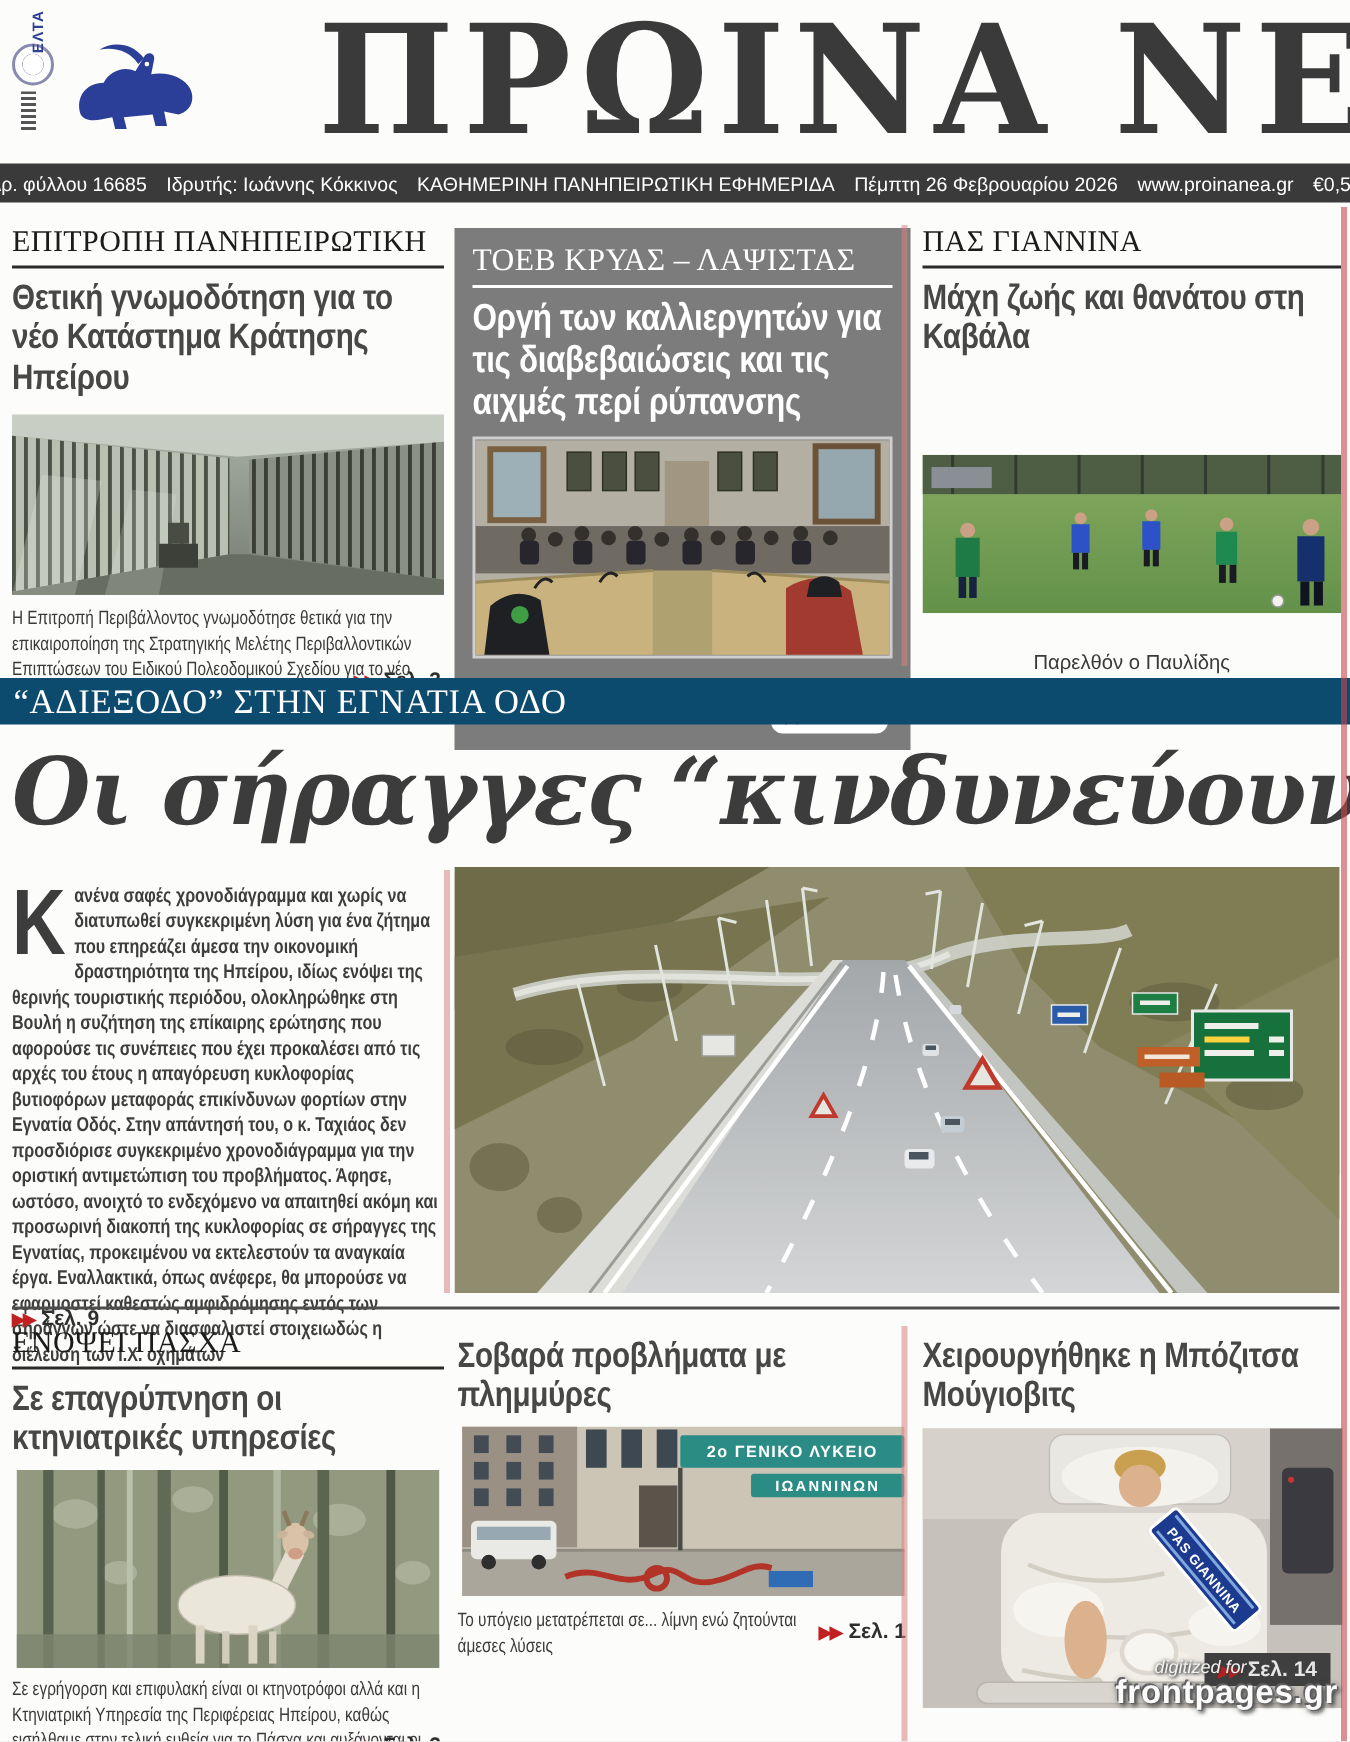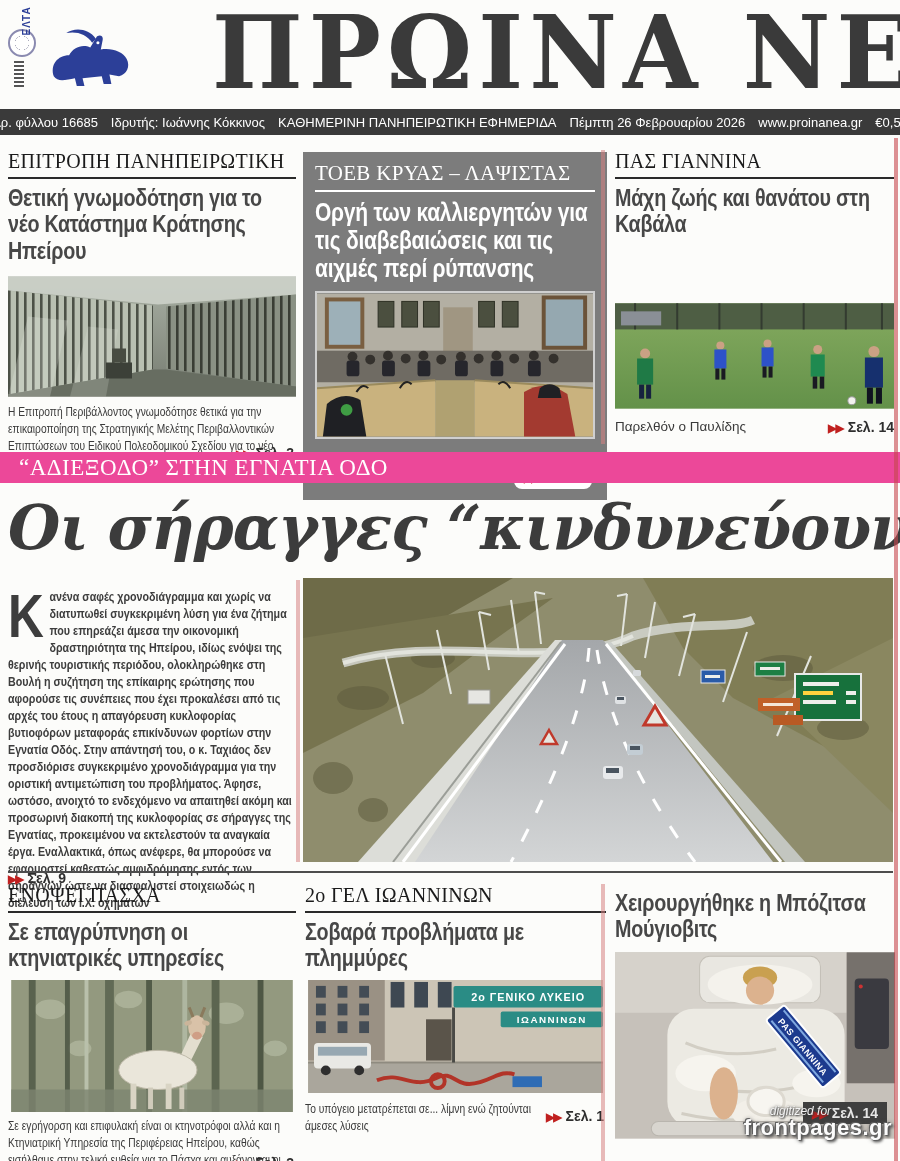--- a/index.html
+++ b/index.html
@@ -29,22 +29,22 @@
   .condense{transform:scaleX(.8);transform-origin:0 0;width:125%;}
   .condense-h{transform:scaleX(.84);transform-origin:0 0;width:119%;}
   .caption{font-size:12.8px;line-height:1.34;color:#3a3a3a;}
   .pageref{font-weight:700;font-size:14px;color:#2e2e2e;white-space:nowrap;}
   .arrows{color:#c0201f;font-size:11.5px;letter-spacing:-1.5px;margin-right:5px;}
   .photo{display:block;}
   
   #story2{left:303px;top:152px;width:304px;height:348px;background:#7c7c7c;box-sizing:border-box;padding:9px 12px;}
   #story2 .tag{position:absolute;right:15px;bottom:11px;background:#fff;border-radius:8px;padding:3px 10px;}
   
-  #banner{left:0;top:452px;width:900px;height:31px;background:#ec4899;color:#fff;
-    font-family:"Liberation Serif",serif;font-size:23px;line-height:31px;padding-left:19px;box-sizing:border-box;letter-spacing:.5px;}
+  #banner{left:0;top:452px;width:900px;height:31px;background:#0c4a6e;color:#fff;
+    font-family:"Liberation Serif",serif;font-size:23px;line-height:31px;padding-left:9px;box-sizing:border-box;letter-spacing:.5px;}
   #lead-headline{left:8px;top:478px;width:890px;height:100px;line-height:100px;font-family:"DejaVu Serif",serif;
     font-style:italic;font-weight:700;font-size:62px;color:#3c3c3c;letter-spacing:-1px;white-space:nowrap;
     transform:scaleX(.97);transform-origin:0 0;}
   #lead-body{left:8px;top:588px;width:288px;}
   #lead-body .bodytext{font-size:13.4px;line-height:17px;font-weight:700;color:#3d3d3d;}
   .dropcap{float:left;font-size:62px;line-height:50px;font-weight:700;color:#3d3d3d;margin:3px 7px 0 0;}
   #lead-pageref{left:8px;top:842px;width:280px;padding-right:42px;box-sizing:border-box;margin-top:28px;}
   #overlay-headline{left:303px;top:578px;width:358px;height:70px;background:#4e4e4e;z-index:3;color:#fff;
     font-family:"DejaVu Serif",serif;font-weight:700;font-size:45px;line-height:70px;text-align:center;word-spacing:22px;}
   #divider{left:8px;top:871px;width:885px;height:2px;background:#4d4d4d;}
@@ -220,21 +220,21 @@
           <rect x="195" y="51" width="14" height="22" fill="#1f8a50"></rect>
           <rect x="197" y="73" width="4.5" height="12" fill="#1a1a22"></rect>
           <rect x="204" y="73" width="4.5" height="12" fill="#1a1a22"></rect>
         <circle cx="258" cy="48" r="5.5" fill="#caa184"></circle>
           <rect x="249" y="54" width="18" height="30" fill="#16306e"></rect>
           <rect x="251" y="84" width="6" height="16" fill="#101320"></rect>
           <rect x="260" y="84" width="6" height="16" fill="#101320"></rect>
       </g>
       <circle cx="236" cy="97" r="4" fill="#f2f2ee" stroke="#999" stroke-width="1"></circle>
     </svg>
-    <div style="display:flex;justify-content:space-between;align-items:center;margin-top:8px;">
+    <div style="display:flex;justify-content:space-between;align-items:center;margin-top:23px;flex-direction:column;">
       <div class="caption" style="font-size:13.5px;">Παρελθόν ο Παυλίδης</div>
       <div class="pageref">
         <span class="arrows">▶▶</span><span>Σελ. 14</span>
       </div>
     </div>
   </div>
 
   <div id="banner" class="abs">“ΑΔΙΕΞΟΔΟ” ΣΤΗΝ ΕΓΝΑΤΙΑ ΟΔΟ</div>
   <div id="lead-headline" class="abs">Οι σήραγγες “κινδυνεύουν”</div>
 
@@ -361,21 +361,20 @@
     </svg>
     <div class="caprel" style="margin-top:5px;height:74px;">
       <div class="caption condense">Σε εγρήγορση και επιφυλακή είναι οι κτηνοτρόφοι αλλά και η Κτηνιατρική Υπηρεσία της Περιφέρειας Ηπείρου, καθώς εισήλθαμε στην τελική ευθεία για το Πάσχα και αυξάνονται οι έλεγχοι στα αμνοερίφια</div>
       <div class="pageref abs" style="right:2px;top:38px;">
         <span class="arrows">▶▶</span><span>Σελ. 3</span>
       </div>
     </div>
   </div>
 
   <div class="abs" style="left:305px;top:884px;width:301px;">
-    <div class="kicker">2ο ΓΕΛ ΙΩΑΝΝΙΝΩΝ</div>
     <div class="headline condense-h">Σοβαρά προβλήματα με πλημμύρες</div>
     <svg class="photo" style="margin-top:8px;" width="301" height="113" viewBox="0 0 300 115">
       <rect width="300" height="115" fill="#ccc5b6"></rect>
       <rect x="0" y="0" width="78" height="82" fill="#9a9184"></rect>
       <g fill="#434c55">
         <rect x="8" y="6" width="10" height="12"></rect>
           <rect x="30" y="6" width="10" height="12"></rect>
           <rect x="52" y="6" width="10" height="12"></rect>
         <rect x="8" y="24" width="10" height="12"></rect>
           <rect x="30" y="24" width="10" height="12"></rect>

